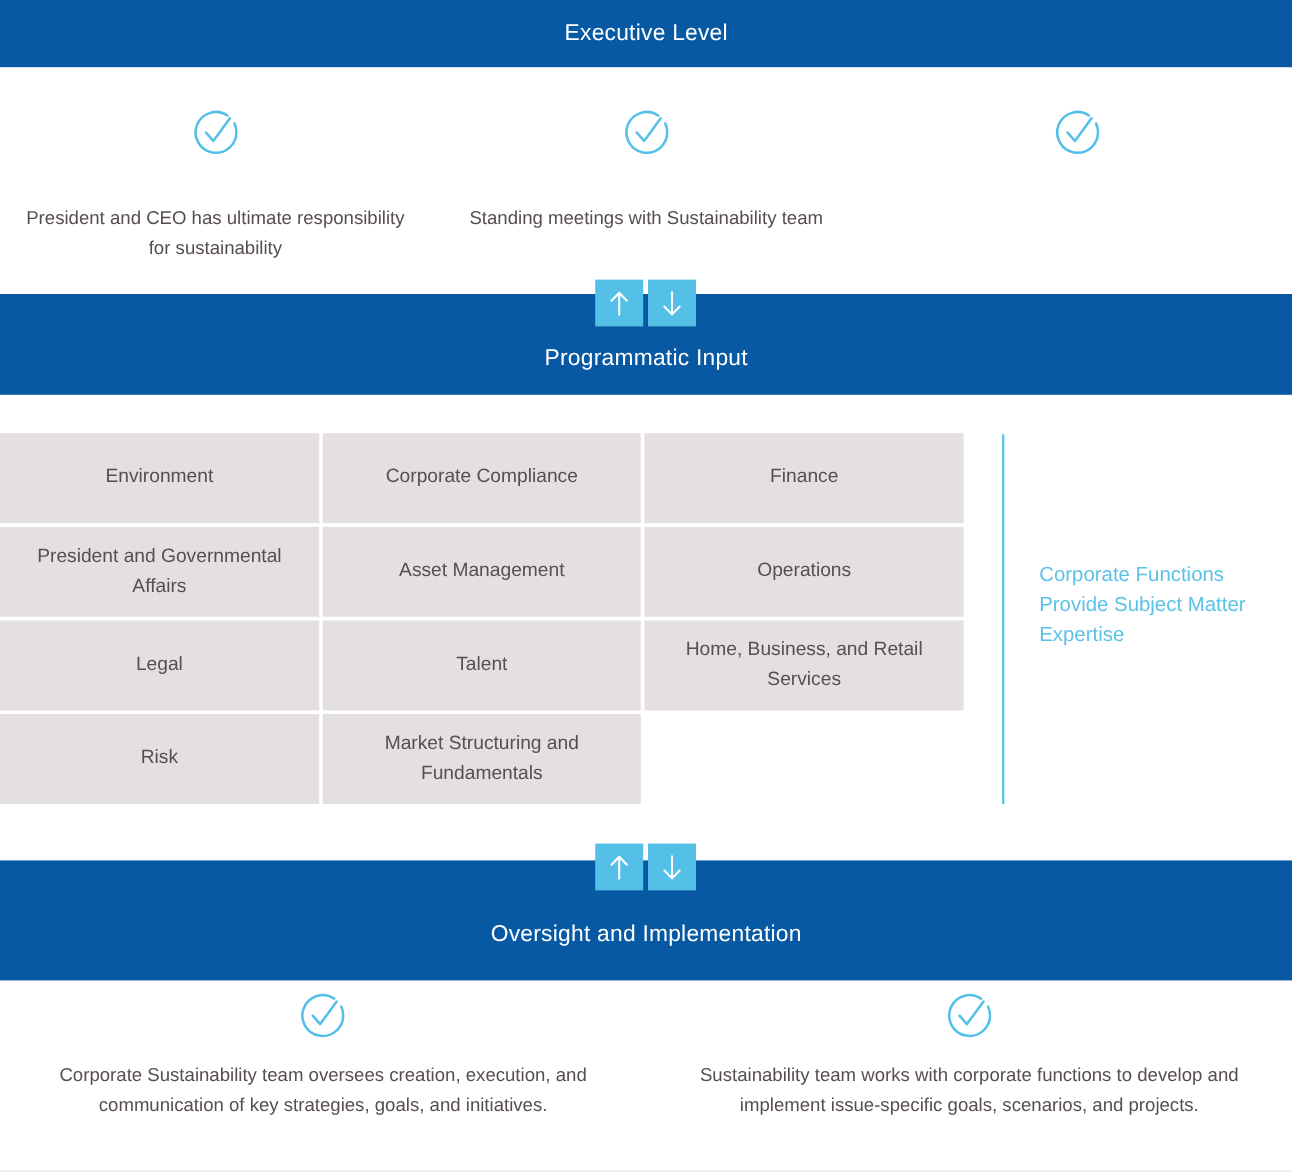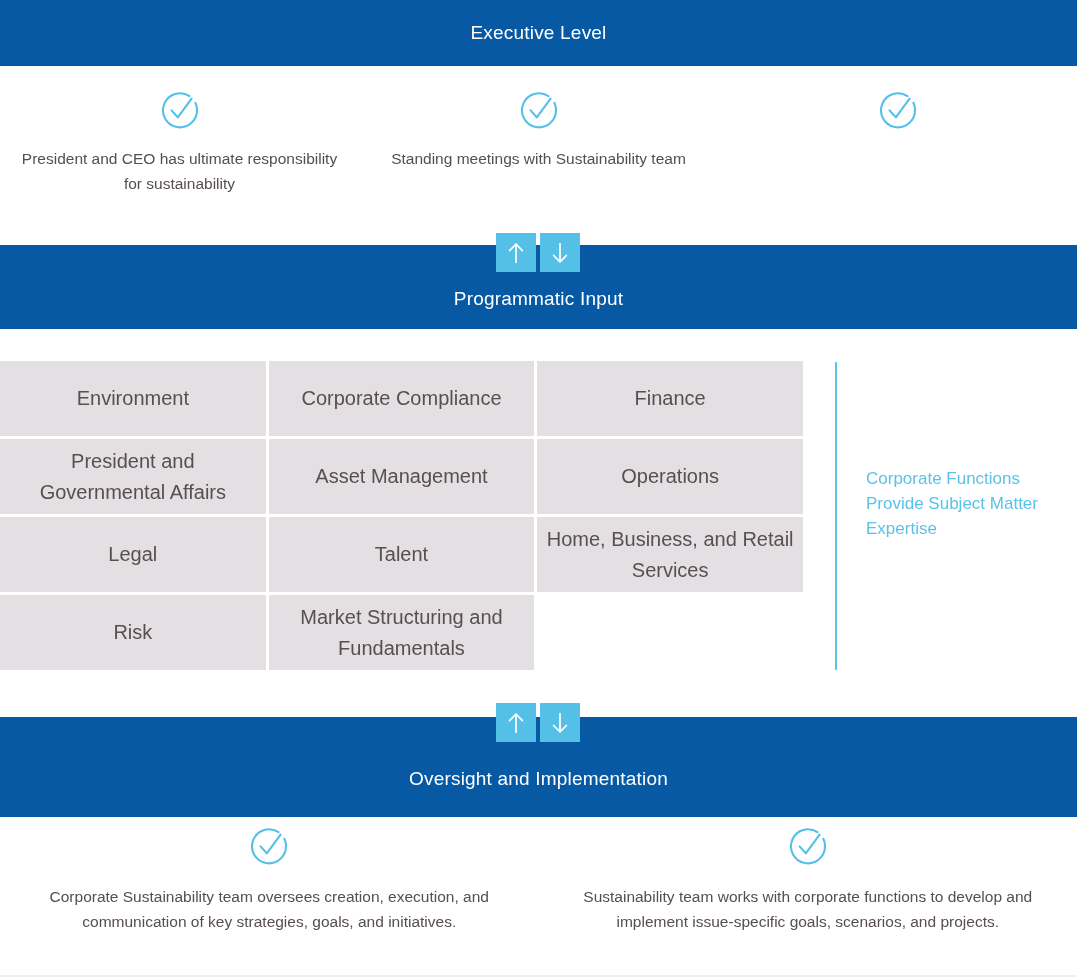--- a/index.html
+++ b/index.html
@@ -38,21 +38,21 @@
   }
   .band-title {
     font-size: 19px;
     font-weight: 400;
     letter-spacing: 0.2px;
     line-height: 1.2;
     text-align: center;
     color: #ffffff;
   }
 
-  #band-executive { top: 0px;   height: 66px; }
+  #band-executive { top: 0px;   height: 56px; }
   #band-programmatic { top: 245px; height: 84px; }
   #band-oversight { top: 717px; height: 100px; }
 
   #band-programmatic .band-title { transform: translateY(12px); }
   #band-oversight .band-title { transform: translateY(12px); }
 
   
   .card-row {
     position: absolute;
     left: 0;
@@ -63,21 +63,21 @@
   #row-executive { top: 65px; height: 170px; }
   #row-oversight { top: 805px; height: 172px; }
 
   .card {
     flex: 1 1 0;
     display: flex;
     flex-direction: column;
     align-items: center;
     box-sizing: border-box;
   }
-  #row-executive .card { padding-top: 24px; }
+  #row-executive .card { padding-top: 24px; gap: 24px; }
   #row-oversight .card { padding-top: 20px; }
 
   .check-icon {
     display: block;
     width: 42px;
     height: 42px;
     margin-bottom: 15px;
   }
   #row-oversight .check-icon { margin-bottom: 17px; }
 
@@ -121,21 +121,21 @@
     grid-template-columns: repeat(3, 1fr);
     grid-auto-rows: 75px;
     gap: 3px 3px;
   }
   .grid-cell {
     background: #e4dfe3;
     display: flex;
     align-items: center;
     justify-content: center;
     text-align: center;
-    font-size: 20px;
+    font-size: 16px;
     line-height: 1.52;
     color: #584f4f;
     padding: 4px 8px;
     box-sizing: border-box;
   }
 
   .grid-divider {
     position: absolute;
     left: 835px;
     top: 362px;

